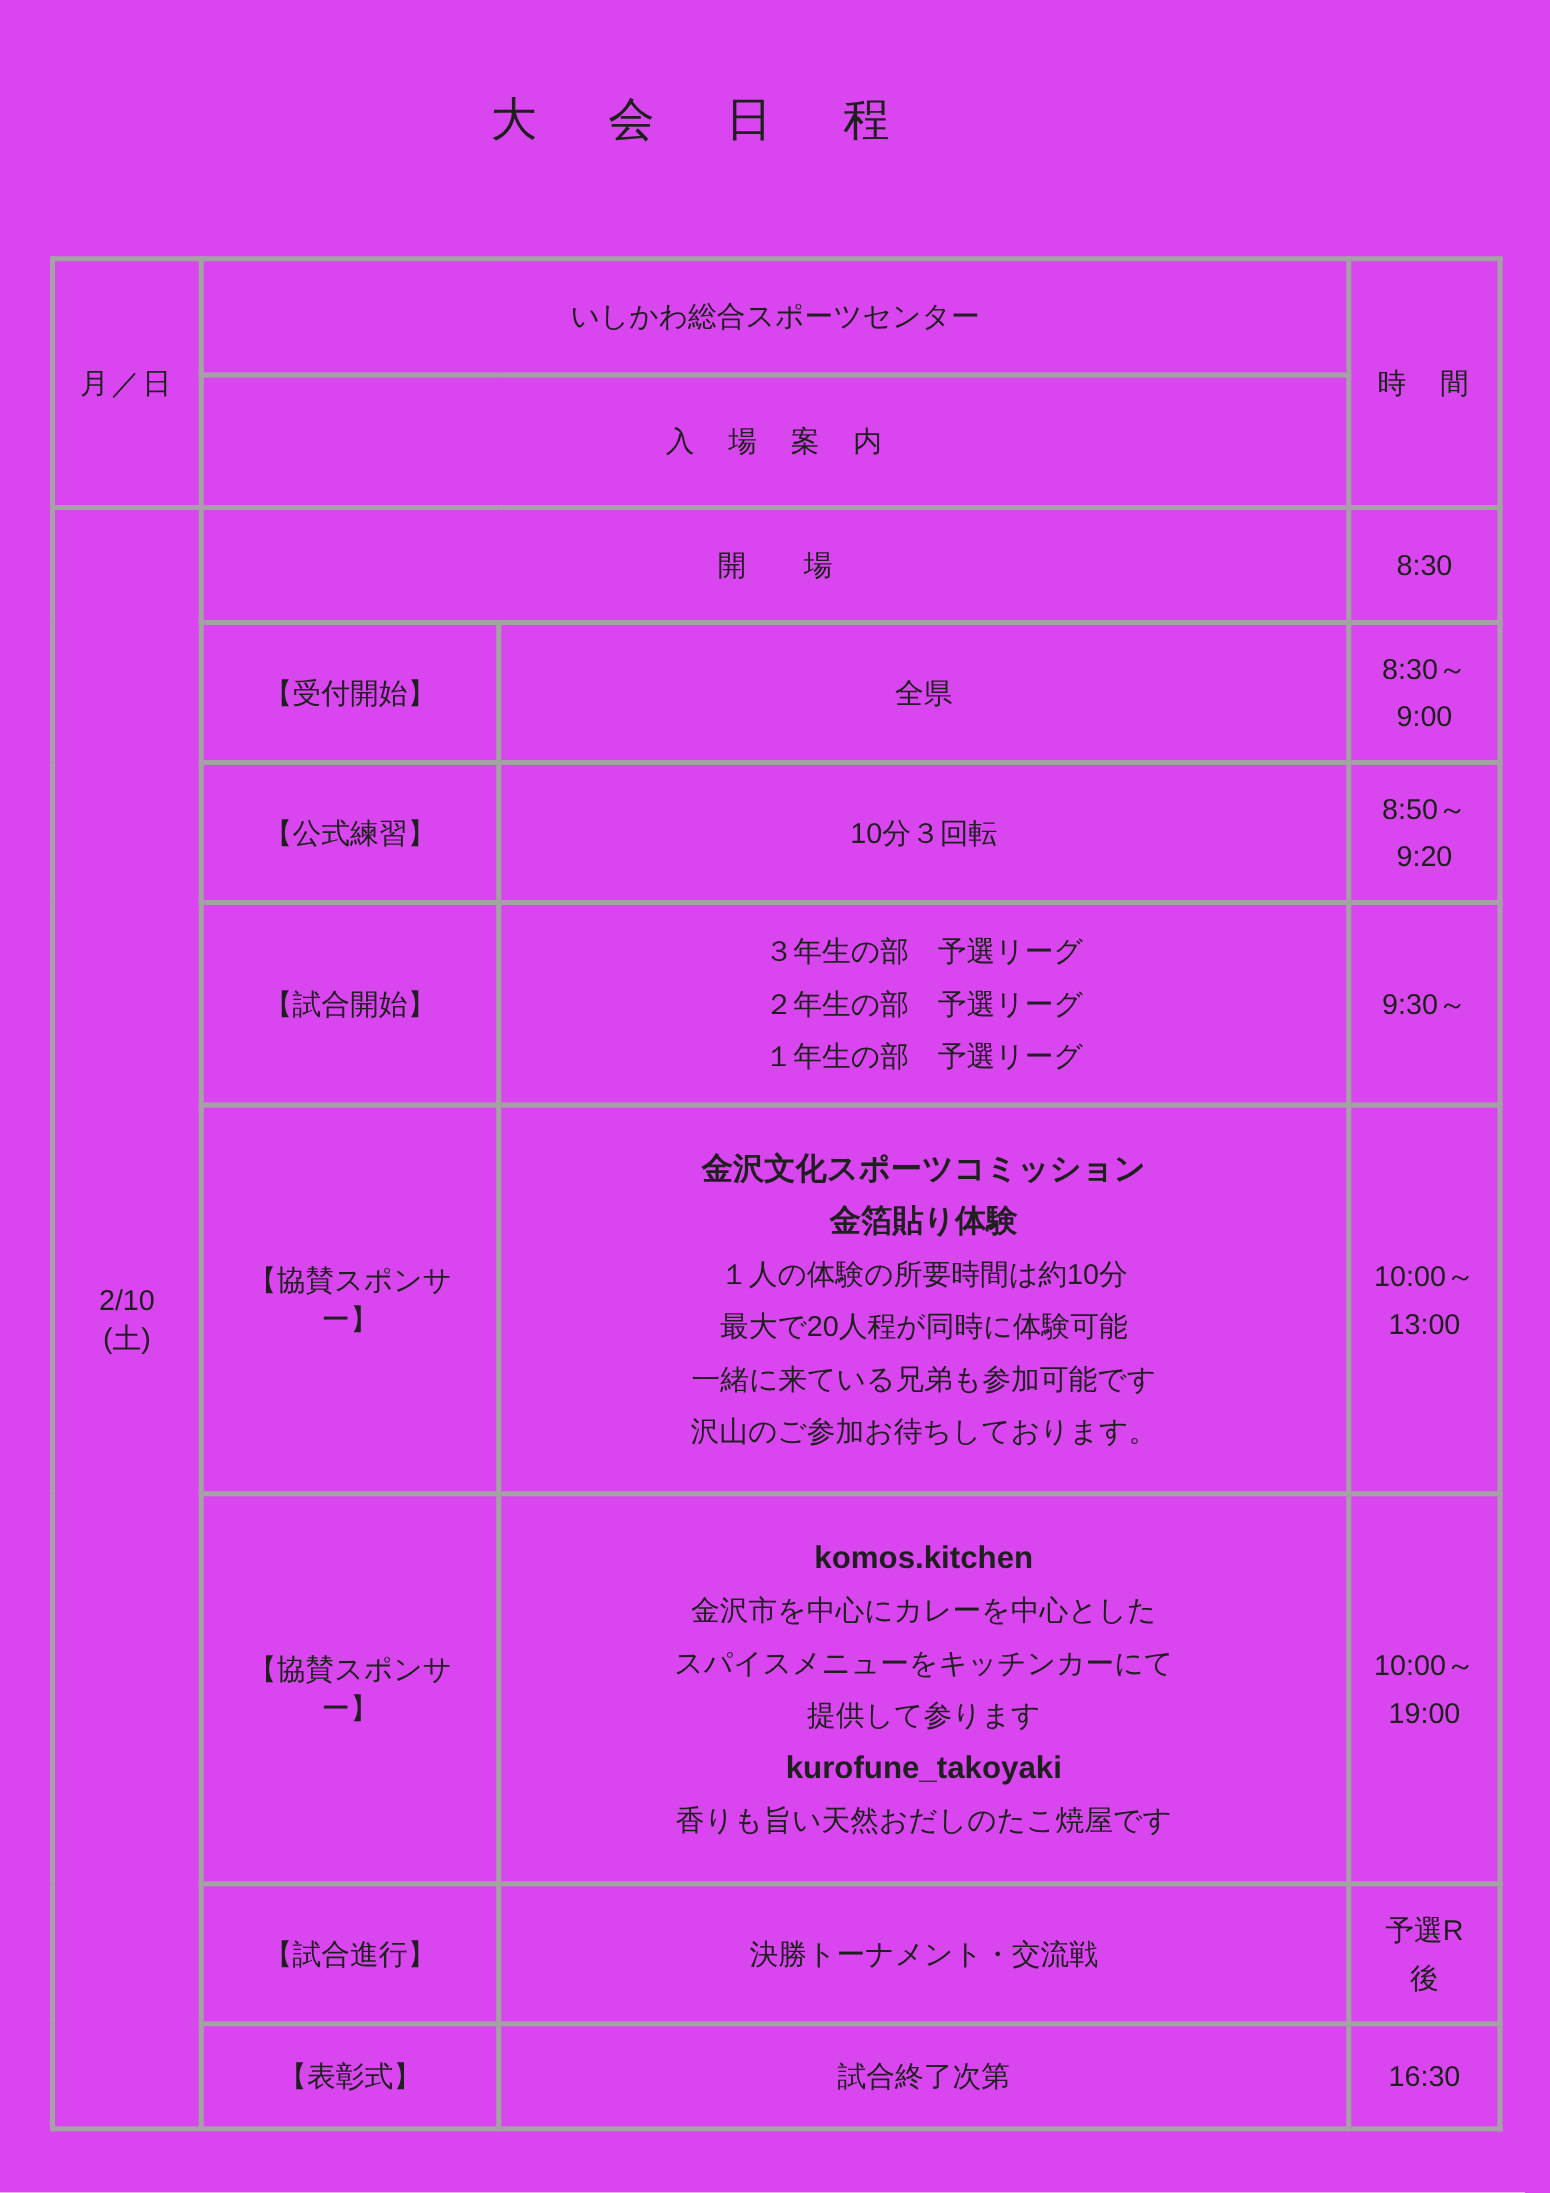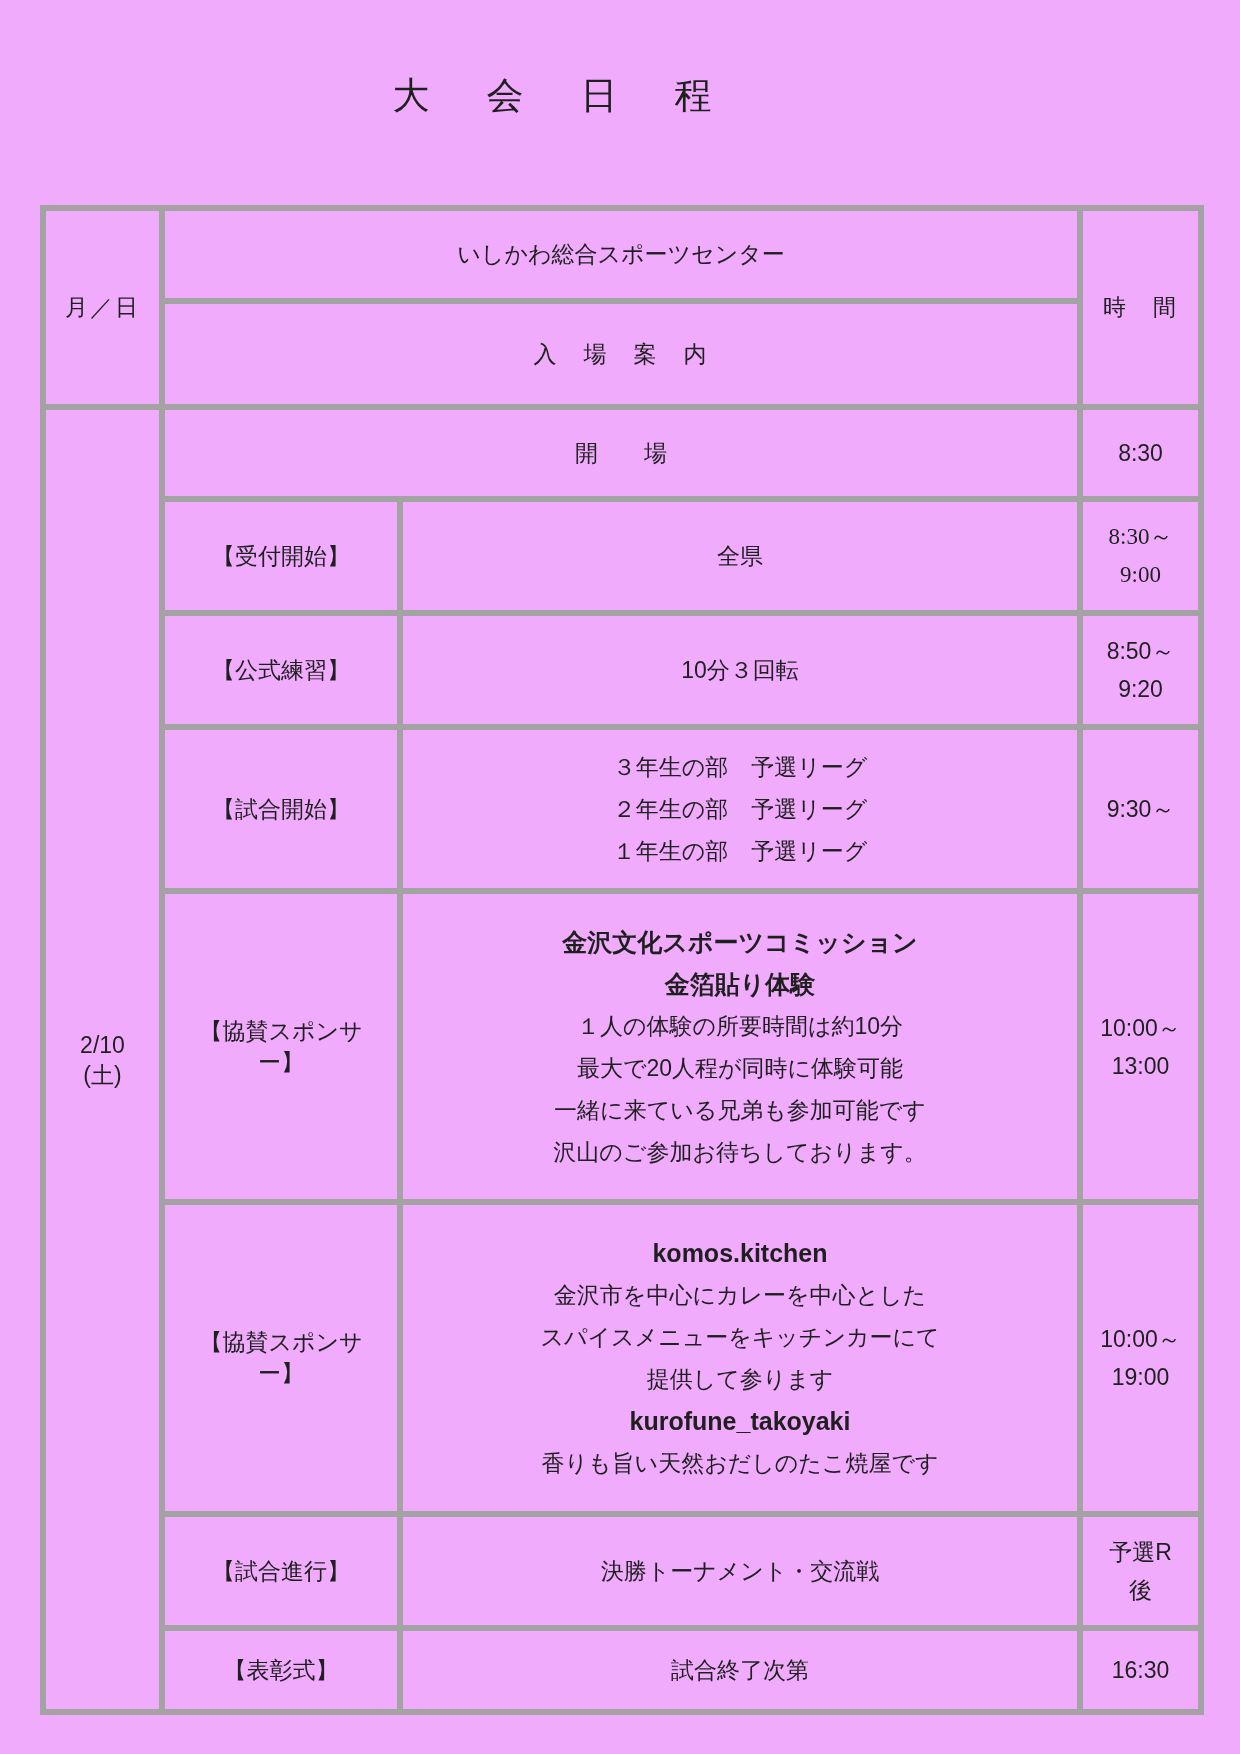--- a/index.html
+++ b/index.html
@@ -4,21 +4,21 @@
 <style>
   html, body {
     margin: 0;
     padding: 0;
     background: #ffffff;
   }
   .page {
     position: relative;
     width: 1240px;
     height: 1754px;
-    background: #f0abfc;
+    background: #d946ef;
     font-family: "Liberation Sans", "DejaVu Sans", sans-serif;
     color: #1f1f1f;
     overflow: hidden;
   }
   .heading {
     position: absolute;
     top: 74px;
     left: 0;
     width: 1114px;
     text-align: center;
@@ -37,33 +37,33 @@
   }
   table.schedule {
     position: absolute;
     left: 40px;
     top: 205px;
     width: 1158px;
     border-collapse: collapse;
     table-layout: fixed;
   }
   table.schedule td {
-    border: 6px solid #a3a3a3;
+    border: 4px solid #a3a3a3;
     padding: 16px;
     text-align: center;
     vertical-align: middle;
     font-size: 23px;
     color: #1f1f1f;
     overflow: hidden;
   }
   
   tr.r-venue      { height: 93px; }
   tr.r-admission  { height: 106px; }
   tr.r-opening    { height: 92px; }
-  tr.r-reception  { height: 109px; font-family: Liberation Serif, serif; }
+  tr.r-reception  { height: 109px; }
   tr.r-practice   { height: 109px; }
   tr.r-matches    { height: 156px; }
   tr.r-sponsor1   { height: 311px; }
   tr.r-sponsor2   { height: 312px; }
   tr.r-progress   { height: 105px; }
   tr.r-awards     { height: 84px; }
 
   td.merge-head {
     vertical-align: bottom;
     padding-bottom: 36px;

